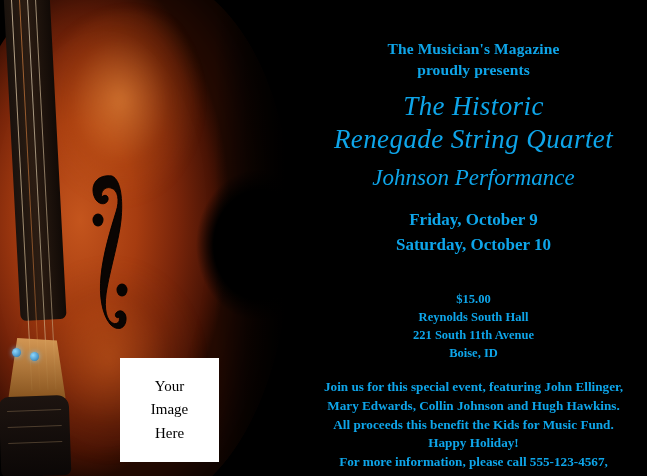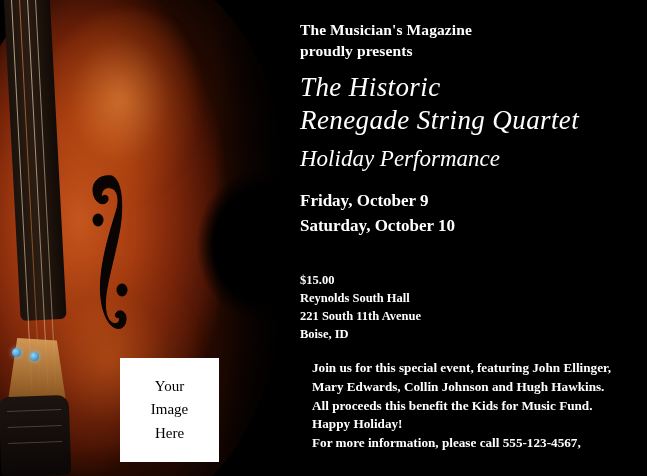--- a/index.html
+++ b/index.html
@@ -176,23 +176,23 @@
     text-align: center;
   }
 
   
   .text-col {
     position: absolute;
     left: 300px;
     top: 0;
     width: 347px;
     height: 476px;
-    color: #ffffff;
-    text-align: left;
-    padding-top: 20px;
+    color: #0ea5e9;
+    text-align: center;
+    padding-top: 39px;
     box-sizing: border-box;
   }
   .presenter {
     font-family: "Liberation Serif", serif;
     font-weight: bold;
     font-size: 15.5px;
     line-height: 1.35;
     letter-spacing: 0.1px;
   }
   .title-script {
@@ -289,21 +289,21 @@
     <div class="presenter">
       <div>The Musician's Magazine</div>
       <div>proudly presents</div>
     </div>
 
     <div class="title-script">
       <div>The Historic</div>
       <div>Renegade String Quartet</div>
     </div>
 
-    <div class="subtitle-script">Holiday Performance</div>
+    <div class="subtitle-script">Johnson Performance</div>
 
     <div class="dates">
       <div>Friday, October 9</div>
       <div>Saturday, October 10</div>
     </div>
 
     <div class="venue">
       <div>$15.00</div>
       <div>Reynolds South Hall</div>
       <div>221 South 11th Avenue</div>

